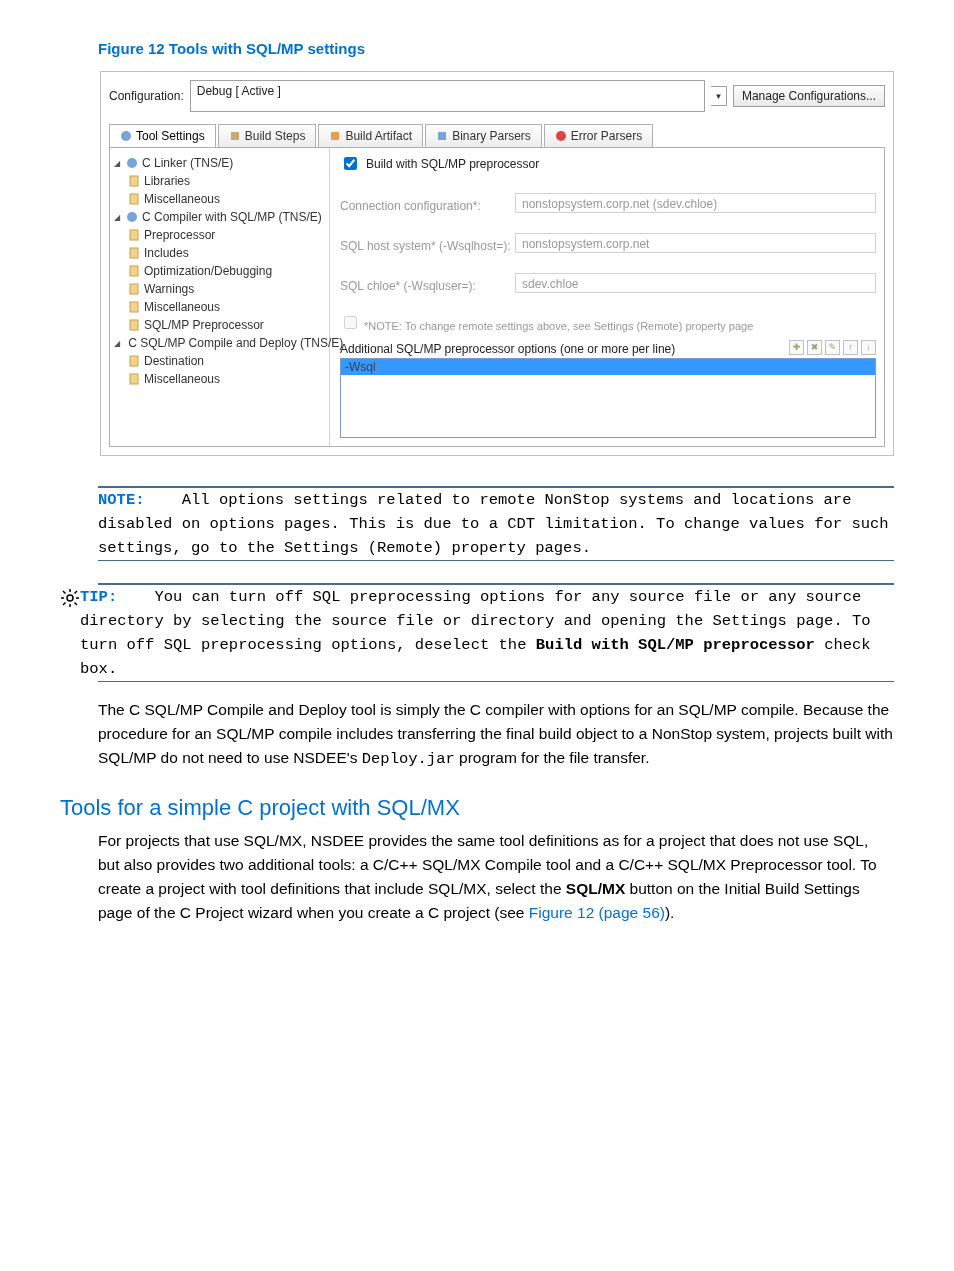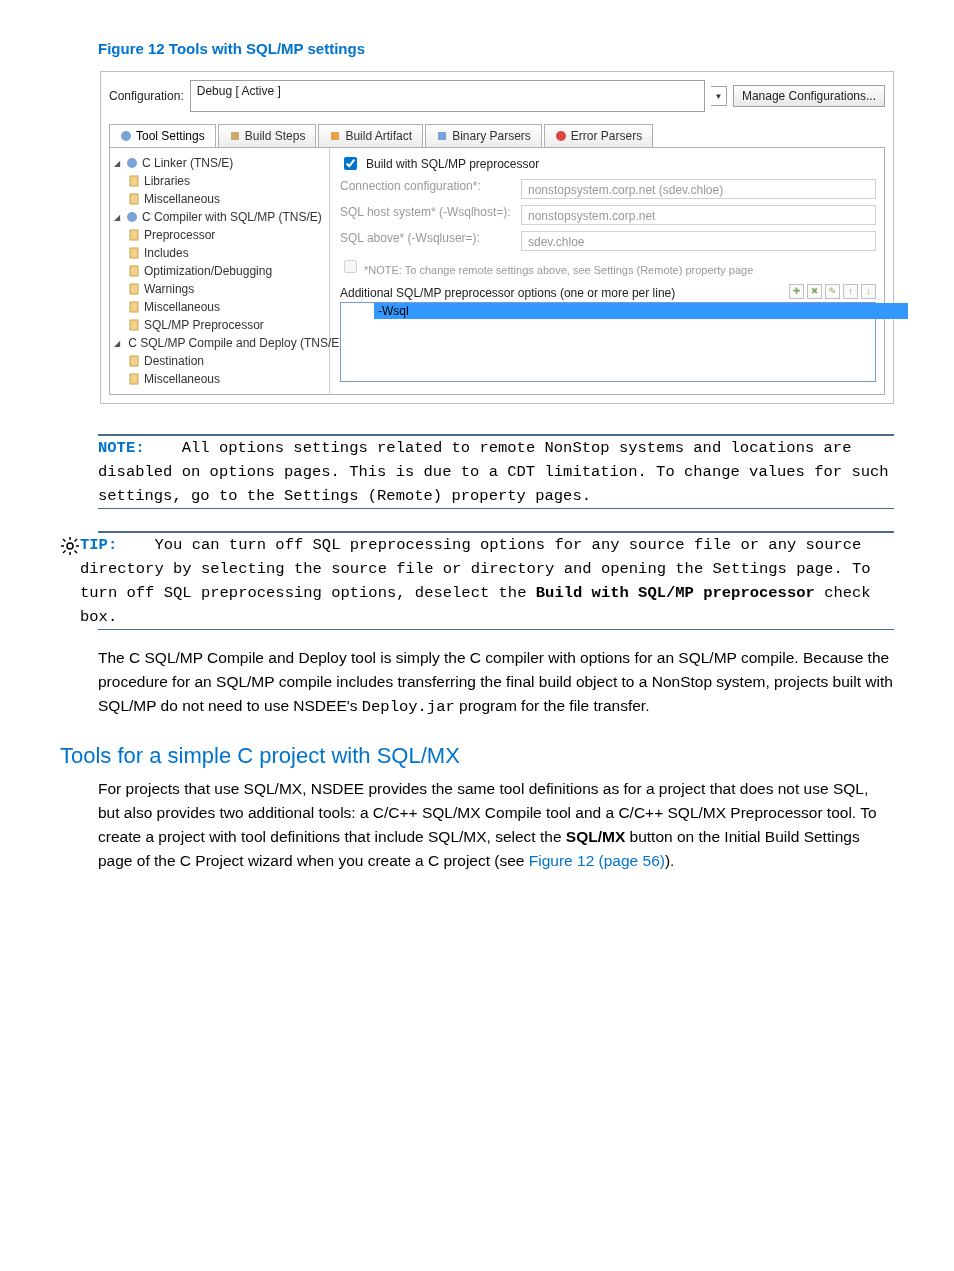--- a/index.html
+++ b/index.html
@@ -80,21 +80,21 @@
   .tree li{padding:2px 0; display:flex; align-items:center; gap:4px; color:#333; white-space:nowrap;}
   .arrow{font-size:8px;color:#555;width:8px;display:inline-block;}
   .node-icon{width:12px;height:12px;}
   .leaf-icon{width:12px;height:12px;}
   .form {
     flex:1;
     padding:6px 8px 8px 10px;
     color:#666;
     font-size:12px;
   }
-  .form-row { display:flex; align-items:flex-start; margin:6px 0; gap:6px;}
+  .form-row { display:flex; align-items:flex-end; margin:20px 0; gap:0;}
   .form-row label{width:175px; color:#999;}
   .form-row .ro-input {
     flex:1;
     height:20px;
     border:1px solid #d0d0d0;
     background:#fff;
     color:#999;
     padding:0 6px;
     line-height:20px;
   }
@@ -105,21 +105,21 @@
   .mini-icons span{width:15px;height:15px;border:1px solid #c0c0c0;background:#fafafa;display:inline-flex;align-items:center;justify-content:center;font-size:9px;color:#8a6;}
   .opts-title{color:#222;font-size:12px;margin-top:4px;}
   .opts-toolbar{display:flex;align-items:center;justify-content:space-between;}
   .opts-box{
     border:1px solid #7a9ad0;
     background:#fff;
     height:80px;
     font-size:12px;
     margin-top:2px;
   }
-  .opts-box .sel{background:#3399ff;color:#000000;padding:1px 4px;display:inline-block;width:100%;margin-left:33px;}
+  .opts-box .sel{background:#3399ff;color:#404040;padding:1px 4px;display:inline-block;width:100%;}
   
   .rule { border:none;border-top:2px solid #4a6b8a;margin:0;}
   .rule-thin { border:none;border-top:1px solid #4a6b8a;margin:0;}
   .callout {
     padding:0 0;
     font-size:15.5px;
     line-height:1.55;
     font-family: Liberation Mono, monospace;
   }
   .callout .lead{color:#0073cf;font-weight:bold;}
@@ -297,21 +297,21 @@
         </div>
         <div class="form-row">
           <label>Connection configuration*:</label>
           <div class="ro-input">nonstopsystem.corp.net (sdev.chloe)</div>
         </div>
         <div class="form-row">
           <label>SQL host system* (-Wsqlhost=):</label>
           <div class="ro-input">nonstopsystem.corp.net</div>
         </div>
         <div class="form-row">
-          <label>SQL above* (-Wsqluser=):</label>
+          <label>SQL chloe* (-Wsqluser=):</label>
           <div class="ro-input">sdev.chloe</div>
         </div>
         <div class="note-line">
           <input type="checkbox" disabled="" style="">
           <span>*NOTE: To change remote settings above, see Settings (Remote) property page</span>
         </div>
         <div class="opts-toolbar">
           <span class="opts-title">Additional SQL/MP preprocessor options (one or more per line)</span>
           <span class="mini-icons">
             <span>✚</span>

